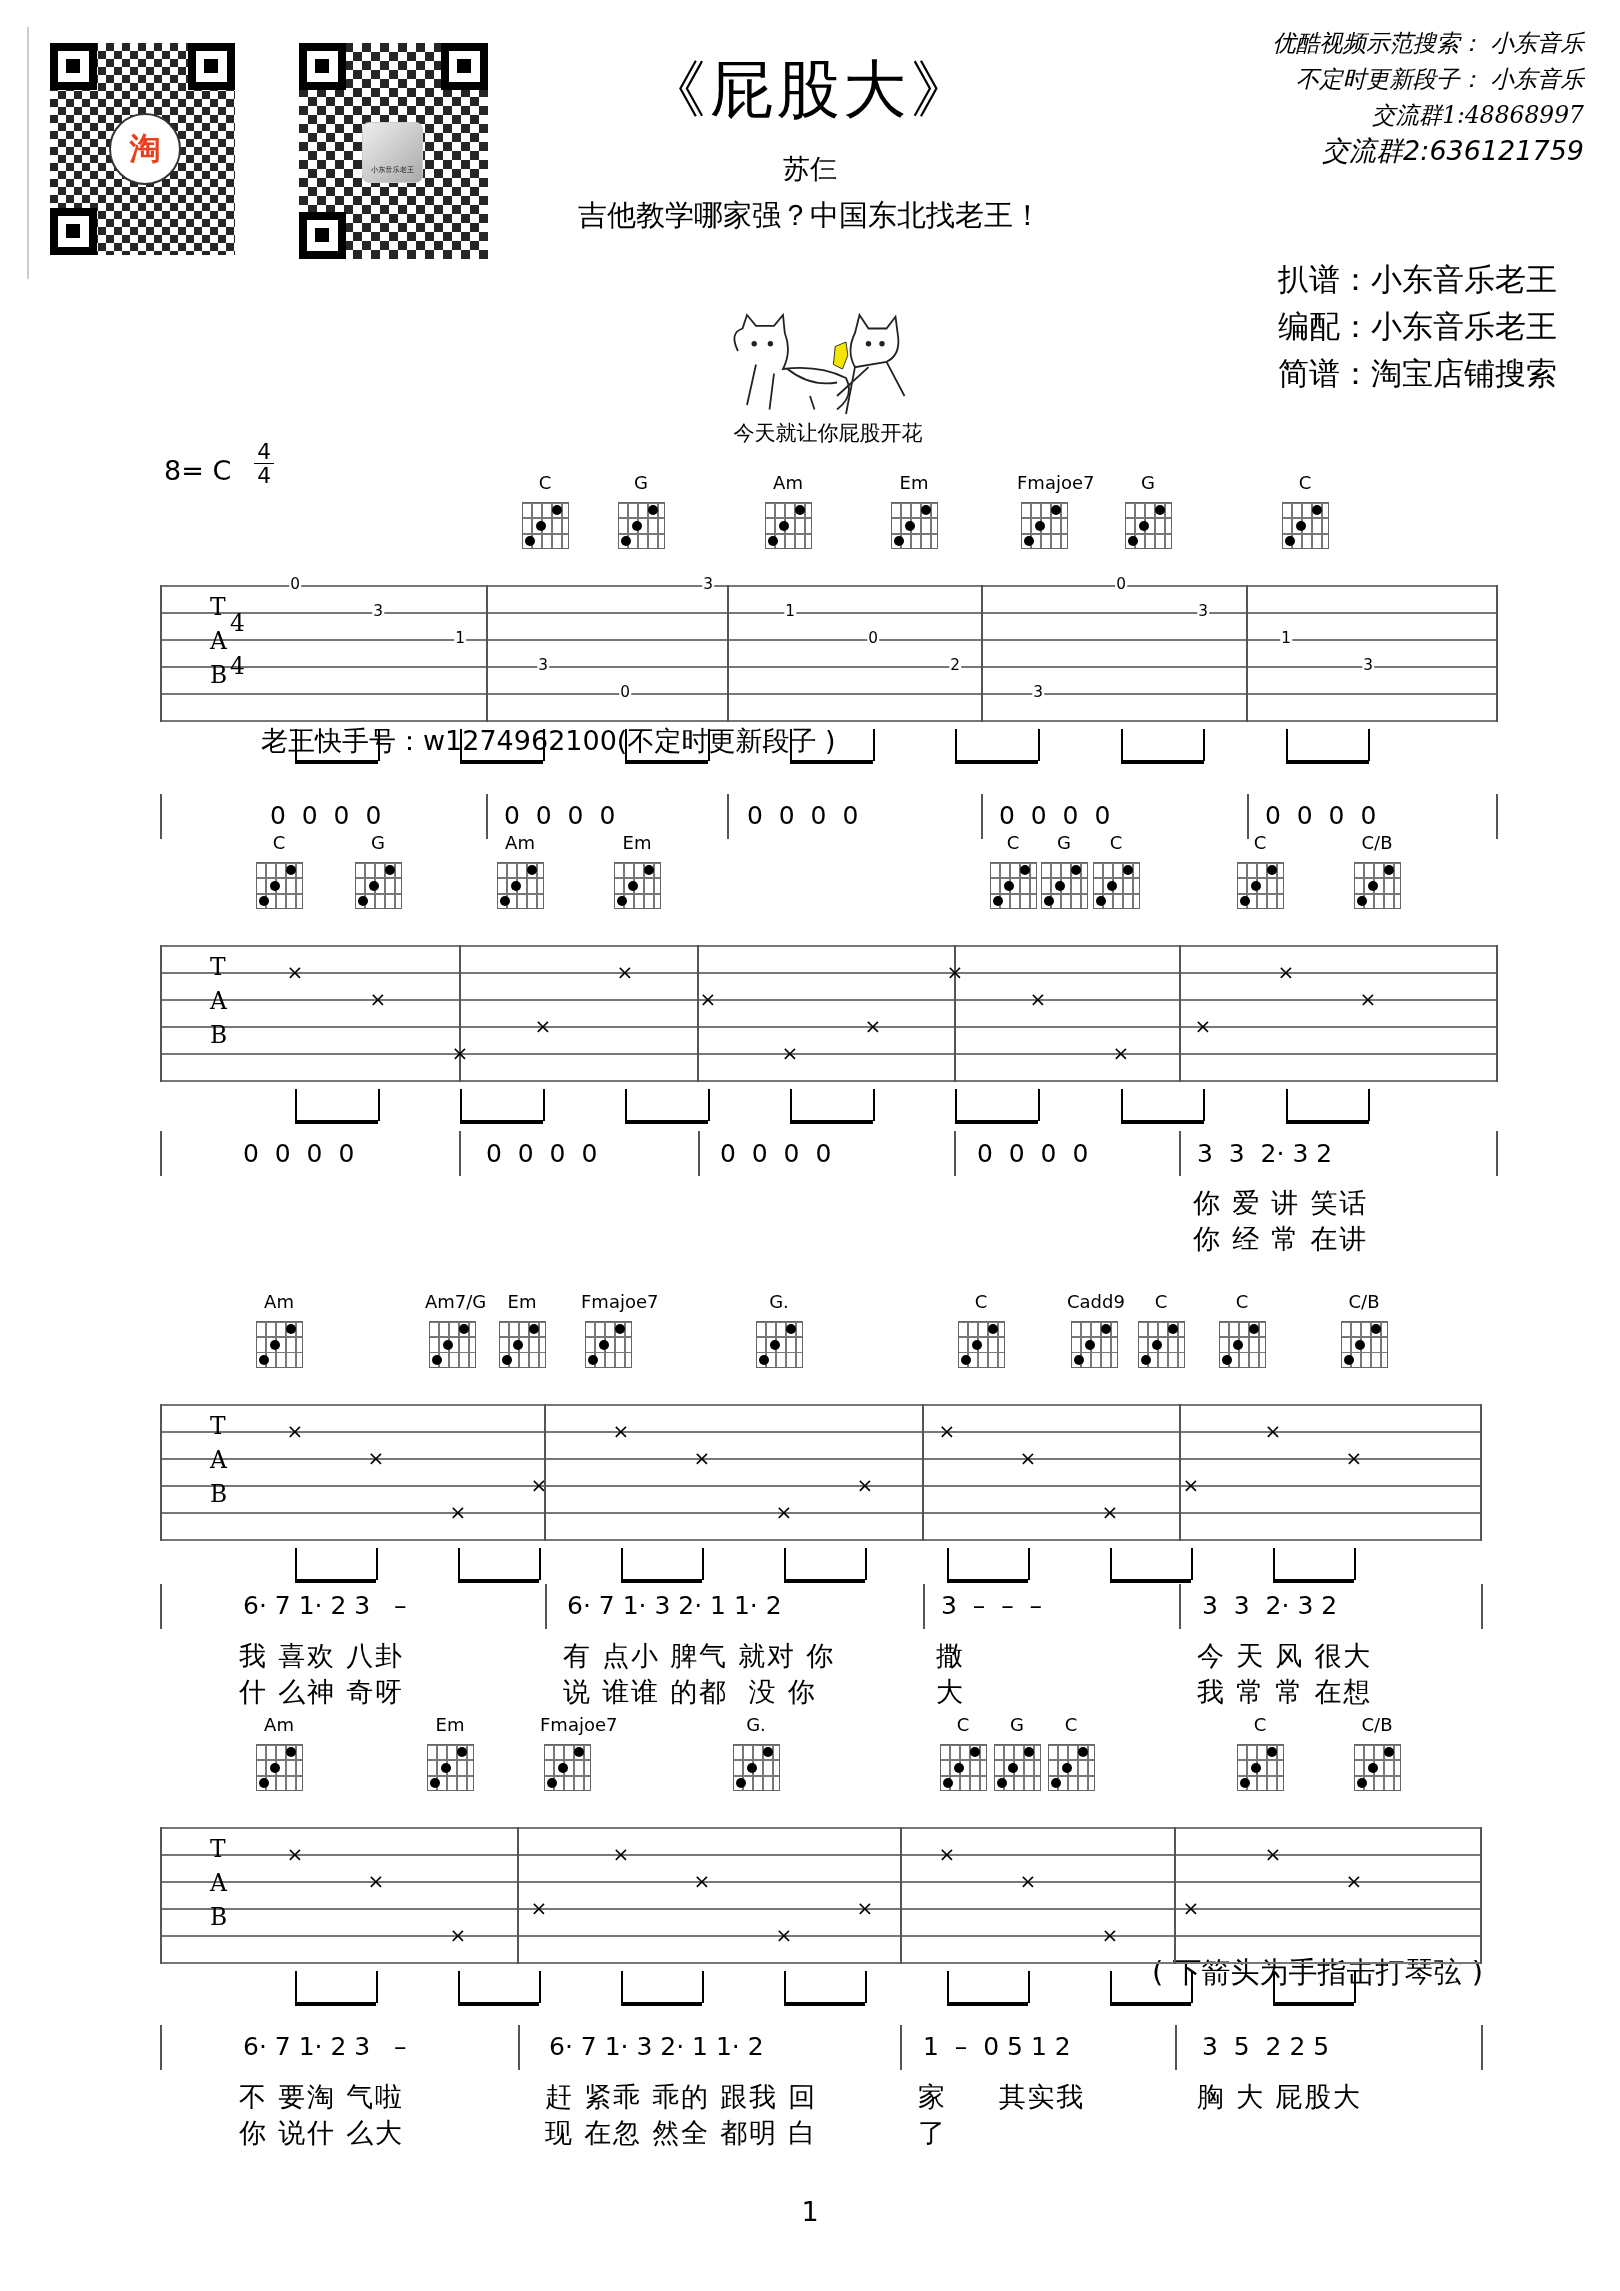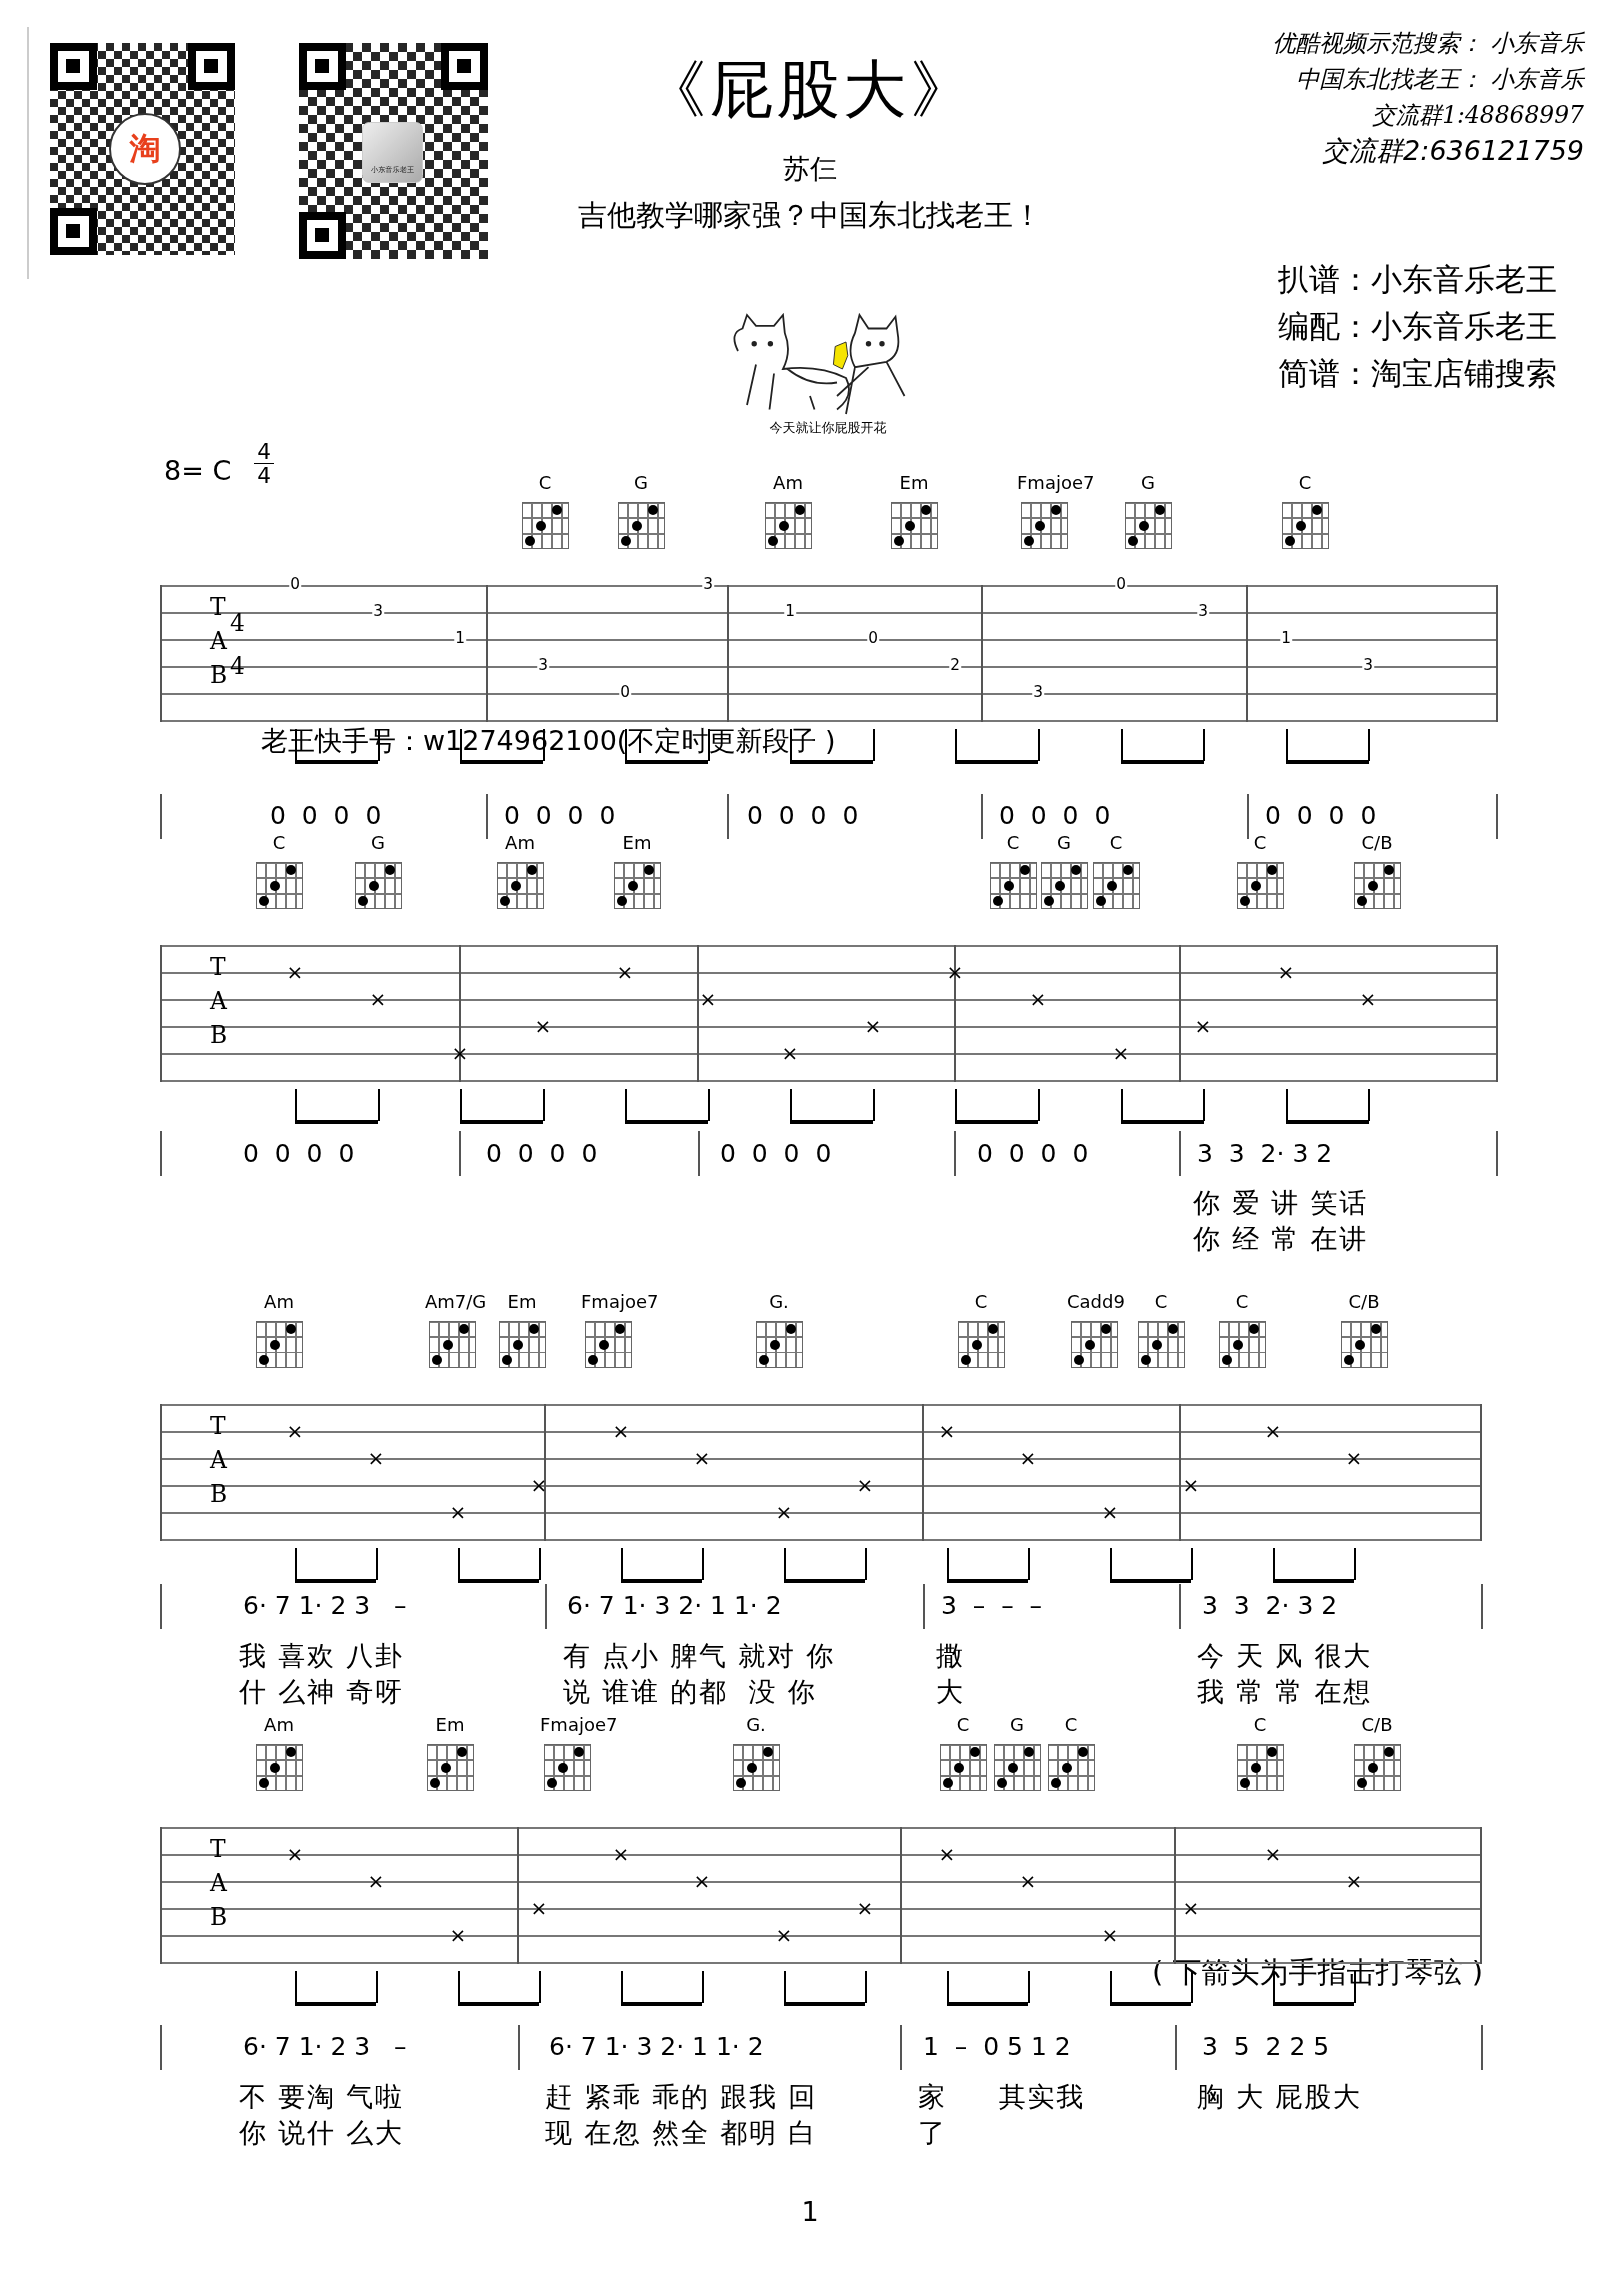--- a/index.html
+++ b/index.html
@@ -11,21 +11,21 @@
   .qr-logo-tao{position:absolute;left:74px;top:72px;width:68px;height:68px;border-radius:50% 50% 50% 50%;background:#fff;border:2.7px solid #333;display:flex;align-items:center;justify-content:center;color:#e8401c;font-weight:bold;font-size:31px;}
   .qr-logo-app{position:absolute;left:77px;top:77px;width:61px;height:61px;border-radius:7.2px;background:linear-gradient(135deg,#eee,#aaa);border:1.8px solid #ccc;display:flex;align-items:flex-end;justify-content:center;font-size:7.2px;color:#222;padding-bottom:7.2px;box-sizing:border-box;}
   .left-rule{position:absolute;left:27px;top:27px;width:1.8px;height:252px;background:#ccc;}
   .title{position:absolute;left:0;width:1620px;top:47px;text-align:center;font-family:"DejaVu Serif","Liberation Serif",serif;font-size:63px;letter-spacing:3.6px;}
   .artist{position:absolute;left:0;width:1620px;top:151px;text-align:center;font-family:"DejaVu Serif",serif;font-size:27px;}
   .slogan{position:absolute;left:0;width:1620px;top:196px;text-align:center;font-size:29px;}
   .right-info{position:absolute;right:36px;top:25px;text-align:right;font-family:"DejaVu Serif",serif;font-size:23.4px;line-height:36px;font-style:italic;}
   .right-info .big{font-family:"DejaVu Sans",sans-serif;font-size:27px;}
   .credits{position:absolute;left:1278px;top:256px;font-size:31px;line-height:47px;}
   .meme{position:absolute;left:720px;top:297px;width:216px;height:135px;}
-  .meme-caption{position:absolute;left:702px;top:419px;width:252px;text-align:center;font-size:13px;}
+  .meme-caption{position:absolute;left:702px;top:419px;width:252px;text-align:center;font-size:21px;}
   .key{position:absolute;left:164px;top:455px;font-size:27px;}
   .timesig{position:absolute;left:254px;top:441px;font-size:21.6px;line-height:21.6px;text-align:center;}
   .timesig hr{border:none;border-top:1.8px solid #000;margin:0.9px 0;width:20px;}
   
   .staff{position:absolute;height:135px;}
   .staff .line{position:absolute;left:0;right:0;height:1.8px;background:#777;}
   .staff .bar{position:absolute;top:0;width:1.8px;height:135px;background:#555;}
   .staff .tab-label{position:absolute;left:54px;font-family:"DejaVu Serif",serif;font-size:23.4px;line-height:23.4px;}
   .note{position:absolute;font-size:15.3px;line-height:15.3px;background:#fff;padding:0 0.9px;transform:translate(-50%,-50%);}
   .xnote{position:absolute;font-size:20px;line-height:20px;transform:translate(-50%,-50%);}
@@ -63,21 +63,21 @@
   <div class="finder" style="left:0;bottom:0"></div>
   <div class="qr-logo-app" style="left:63px;top:79px">小东音乐老王</div>
 </div>
 
 <div class="title">《屁股大》</div>
 <div class="artist">苏仨</div>
 <div class="slogan">吉他教学哪家强？中国东北找老王！</div>
 
 <div class="right-info">
   <div>优酷视频示范搜索： 小东音乐</div>
-  <div>中国东北找老王： 小东音乐</div>
+  <div>不定时更新段子： 小东音乐</div>
   <div>交流群1:48868997</div>
   <div class="big">交流群2:636121759</div>
 </div>
 
 <div class="credits">
   <div>扒谱：小东音乐老王</div>
   <div>编配：小东音乐老王</div>
   <div>简谱：淘宝店铺搜索</div>
 </div>
 

